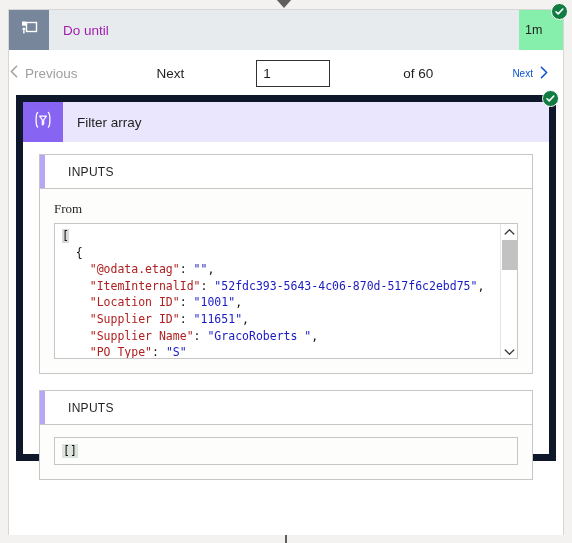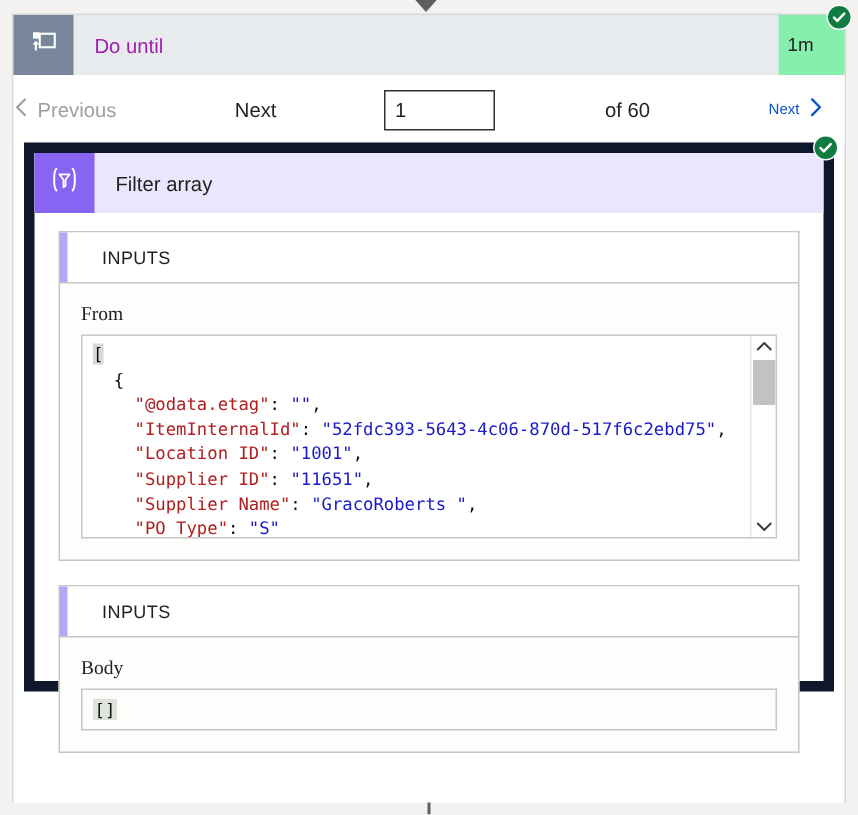--- a/index.html
+++ b/index.html
@@ -411,21 +411,20 @@
             </div>
           </div>
         </div>
       </div>
 
       <div class="section">
         <div class="section-head">
           <span>INPUTS</span>
         </div>
         <div class="section-body">
-          <div class="field-label">Body</div>
           <div class="body-box">
             <span class="body-val">[]</span>
           </div>
         </div>
       </div>
 
     </div>
   </div>
 
   <div class="bottom-connector"></div>

